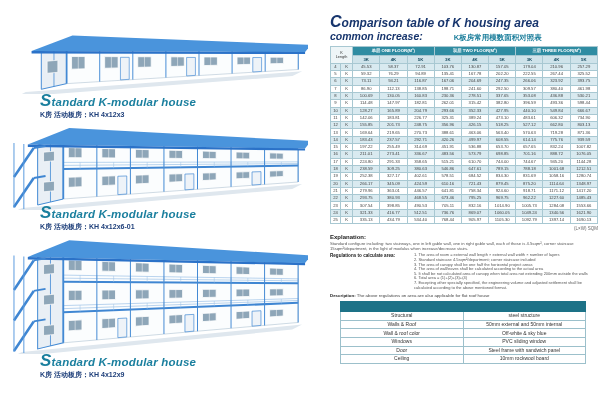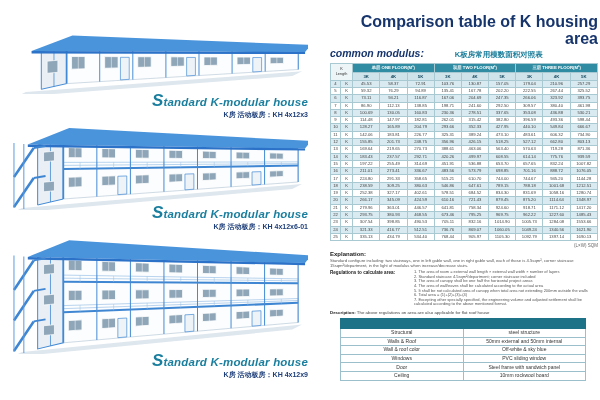--- a/index.html
+++ b/index.html
@@ -1,26 +1,26 @@
 <!DOCTYPE html>
 <html><head>
 <meta charset="utf-8">
 <style>
   html,body{margin:0;padding:0;background:#888;}
   .page{position:relative;width:600px;height:400px;background:#ffffff;overflow:hidden;
         font-family:"Liberation Sans",sans-serif;}
   
   .hsvg{position:absolute;}
-  .hl{position:absolute;left:40px;width:268px;text-align:right;line-height:1.05;}
+  .hl{position:absolute;left:40px;width:268px;text-align:left;line-height:1.05;}
   .h-title{font-style:italic;font-weight:bold;color:#1a7f9e;font-size:11.5px;letter-spacing:.2px;}
   .h-title::first-letter{font-size:17px;}
   .h-sub{font-size:7px;font-weight:bold;color:#1e3f7a;margin-top:1px;}
   
   .right{position:absolute;left:330px;top:14px;width:268px;}
-  .c-t1{font-weight:bold;color:#17356d;font-size:16px;line-height:1.05;text-align:right;}
+  .c-t1{font-style:italic;font-weight:bold;color:#17356d;font-size:12px;line-height:1.05;}
   .c-t1::first-letter{font-size:16px;}
   .c-t2{font-style:italic;font-weight:bold;color:#17356d;font-size:10.5px;line-height:1.05;}
   .c-t2 .cn{font-style:normal;font-size:7.5px;color:#1d7f9c;padding-left:28px;}
   table.cmp{width:100%;border-collapse:collapse;table-layout:fixed;margin-top:4px;
             border:1px solid #2f8ca2;}
   table.cmp th,table.cmp td{border:.5px solid #a8c8d2;padding:0;text-align:center;
             overflow:hidden;white-space:nowrap;}
   table.cmp .gh{background:#2f8ca2;color:#fff;font-size:4.3px;height:8px;font-weight:bold;}
   table.cmp .sh{background:#cfe3ea;color:#1c4e63;font-size:4.3px;height:7px;font-weight:bold;}
   table.cmp .corner{background:#eef5f7;color:#333;font-size:3.8px;font-weight:normal;line-height:1.1;}
@@ -278,21 +278,21 @@
       <line x1="12" y1="119" x2="12" y2="24" stroke="#5a9ade" stroke-width="1"></line>
     </svg>
   <div class="hl" style="top:352px">
     <div class="h-title">Standard K-modular house</div>
     <div class="h-sub">K房 活动板房：KH 4x12x9</div>
   </div>
 
   <div class="right">
     <div class="c-t1">Comparison table of K housing area</div>
     <div class="c-t2">
-      <span>common modulus:</span>
+      <span>common increase:</span>
       <span class="cn">K板房常用模数面积对照表</span>
     </div>
 
     <table class="cmp" id="cmp">
         <colgroup>
           <col style="width: 10px;">
           <col style="width: 12px;">
           <col style="width: 27px;">
           <col style="width: 27px;">
           <col style="width: 27px;">

